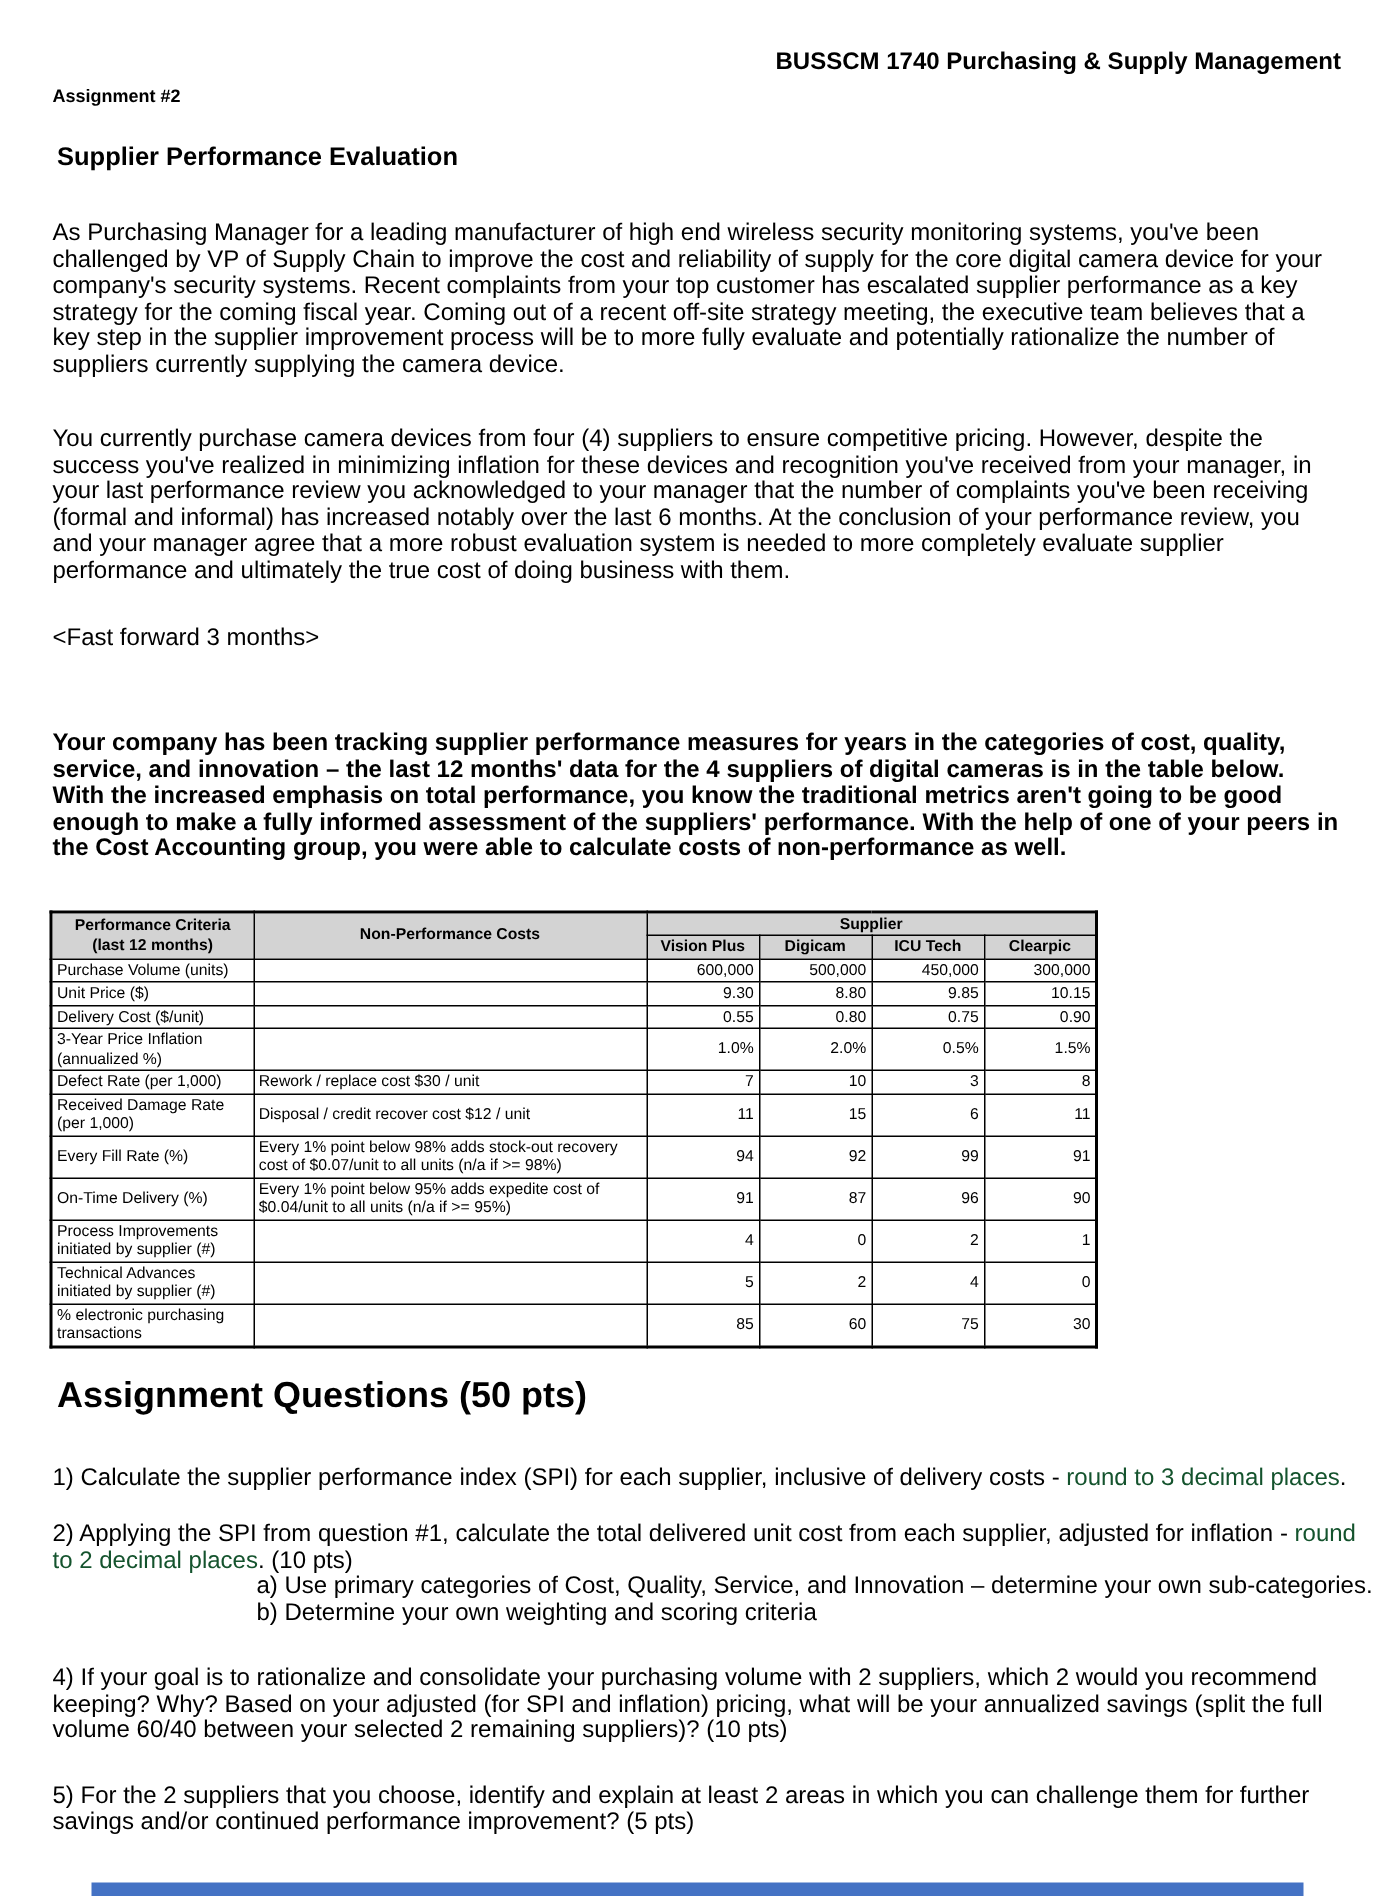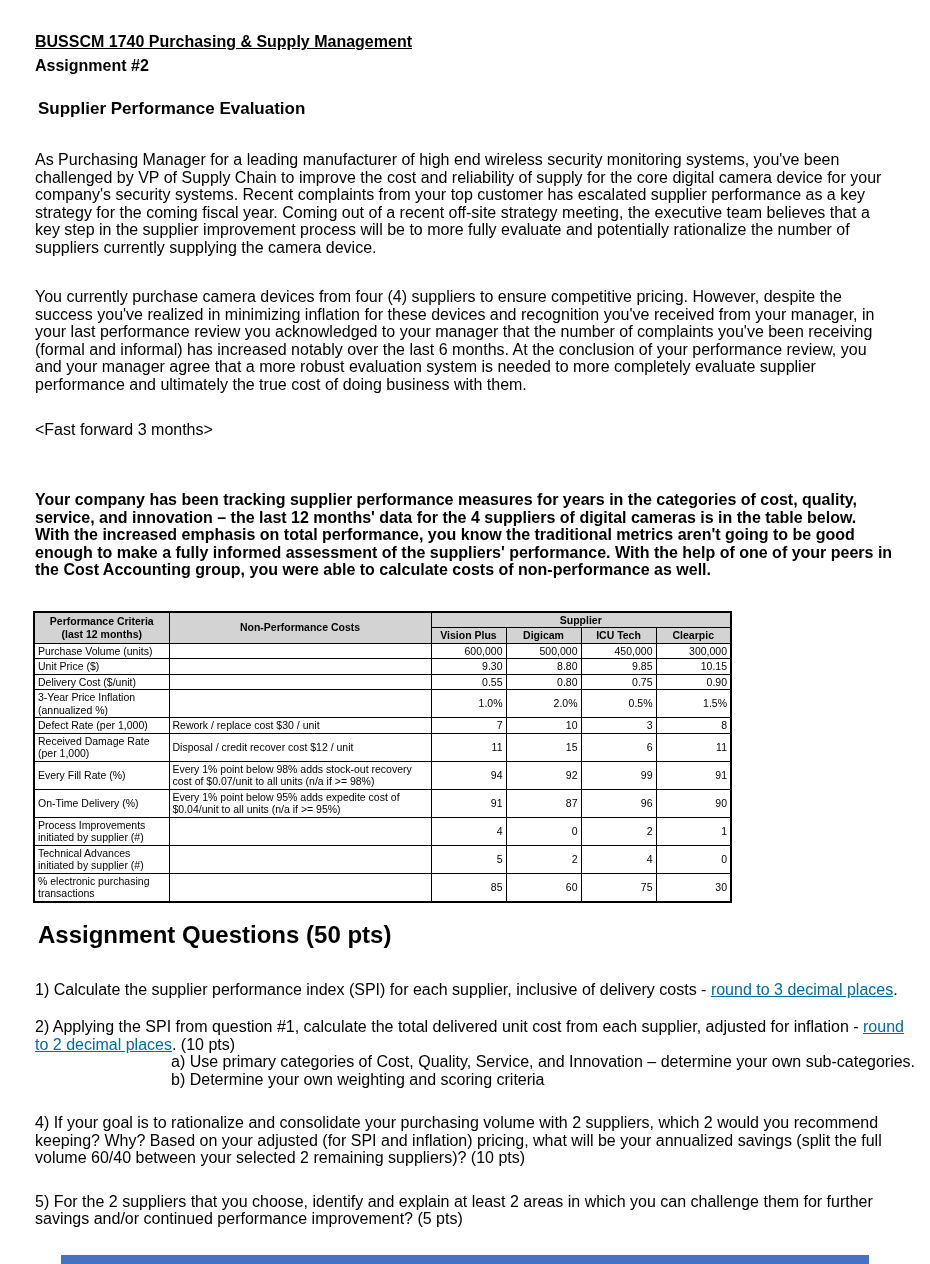--- a/index.html
+++ b/index.html
@@ -12,24 +12,24 @@
     font-family: "Liberation Sans", sans-serif;
     color: #000000;
   }
   .page {
     padding: 33px 36px 0 35px;
     width: 930px;
   }
   .doc-title {
     font-size: 16px;
     font-weight: bold;
-    text-decoration: underline;
+    text-align: right;
   }
   .doc-subtitle {
-    font-size: 16px;
+    font-size: 12px;
     font-weight: bold;
     margin-top: 6px;
   }
   .section-heading {
     font-size: 17px;
     font-weight: bold;
     margin-top: 24px;
     padding-left: 3px;
   }
   p.body-text {
@@ -87,21 +87,21 @@
   p.q1 { margin-top: 32px; }
   p.q3 { margin-top: 28px; }
   p.q4 { margin-top: 26px; }
   p.q5 { margin-top: 26px; }
   .sub-item {
     font-size: 16px;
     line-height: 17.5px;
     margin-left: 136px;
     width: 760px;
   }
-  .red-text { color: #0369a1; text-decoration: underline; }
+  .red-text { color: #14532d; }
 
   .bottom-bar {
     position: absolute;
     left: 61px;
     bottom: 0;
     width: 808px;
     height: 9px;
     background: #4472c4;
   }
 </style>

